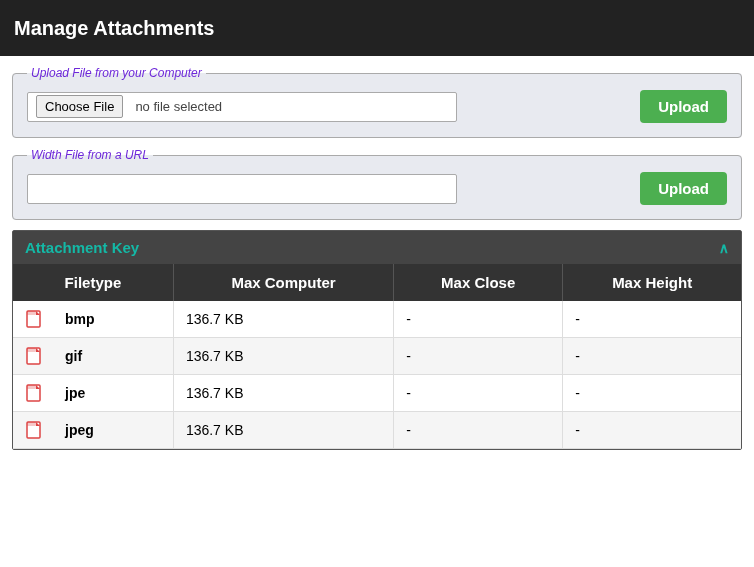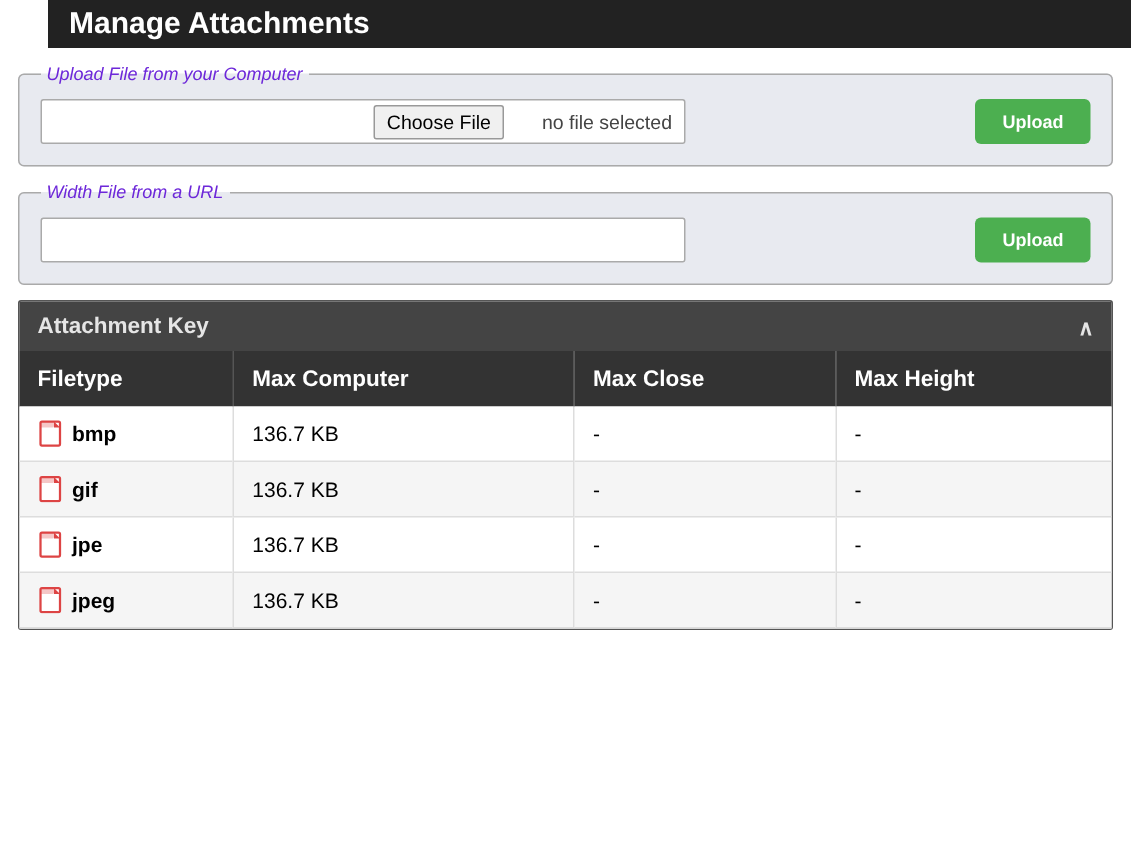--- a/index.html
+++ b/index.html
@@ -13,22 +13,21 @@
     }
 
     
     .header {
       background: #222;
       color: #fff;
       display: flex;
       justify-content: space-between;
       align-items: center;
       padding: 8px 14px;
-      height: 32px;
-      margin-left: 32px;
+      height: 56px;
     }
     .header-title {
       font-size: 20px;
       font-weight: bold;
       color: #fff;
     }
     .header-close {
       font-size: 18px;
       color: #fff;
       cursor: pointer;
@@ -76,52 +75,51 @@
     }
     .file-input-wrapper {
       background: #fff;
       border: 1px solid #aaa;
       border-radius: 2px;
       display: flex;
       align-items: center;
       padding: 4px 8px;
       width: 430px;
       height: 30px;
-      justify-content: flex-end;
     }
 
     .url-input {
       background: #fff;
       border: 1px solid #aaa;
       border-radius: 2px;
       width: 430px;
       height: 30px;
       padding: 4px 8px;
       font-size: 13px;
     }
 
     .upload-btn {
       background: #4caf50;
       color: #fff;
       border: none;
       padding: 8px 18px;
-      font-size: 12px;
+      font-size: 15px;
       font-weight: bold;
       cursor: pointer;
       border-radius: 4px;
     }
 
     
     .attachment-key {
       border: 1px solid #555;
       border-radius: 2px;
     }
     .attachment-key-header {
       background: #444;
-      color: #e5e5e5;
+      color: #14b8a6;
       display: flex;
       justify-content: space-between;
       align-items: center;
       padding: 8px 12px;
       font-weight: bold;
       font-size: 15px;
     }
     .chevron-icon {
       font-size: 14px;
     }
@@ -130,21 +128,21 @@
     .att-table {
       width: 100%;
       border-collapse: collapse;
     }
     .att-table thead tr {
       background: #333;
       color: #fff;
     }
     .att-table thead th {
       padding: 10px 12px;
-      text-align: left;
+      text-align: center;
       font-size: 15px;
       font-weight: bold;
       border-right: 1px solid #555;
     }
     .att-table thead th:last-child {
       border-right: none;
     }
     .att-table tbody tr {
       border-bottom: 1px solid #ddd;
     }
@@ -158,21 +156,21 @@
       padding: 8px 12px;
       font-size: 14px;
       border-right: 1px solid #ddd;
     }
     .att-table tbody td:last-child {
       border-right: none;
     }
     .filetype-cell {
       display: flex;
       align-items: center;
-      gap: 3px;
+      gap: 20px;
       font-weight: bold;
     }
     .file-icon {
       width: 20px;
       height: 20px;
       display: inline-flex;
       align-items: center;
       justify-content: center;
     }
     
@@ -189,21 +187,21 @@
   <span class="header-title">Manage Attachments</span>
 </div>
 
 <div class="main">
 
   <fieldset class="upload-section">
     <legend>Upload File from your Computer</legend>
     <div class="upload-row">
       <div class="file-input-wrapper">
         <button class="choose-file-btn">Choose File</button>
-        <span class="no-file-label" style="margin-left:25px;">no file selected</span>
+        <span class="no-file-label" style="margin-left:12px;">no file selected</span>
       </div>
       <button class="upload-btn">Upload</button>
     </div>
   </fieldset>
 
   <fieldset class="upload-section">
     <legend>Width File from a URL</legend>
     <div class="upload-row">
       <input class="url-input" type="text" style="">
       <button class="upload-btn">Upload</button>

